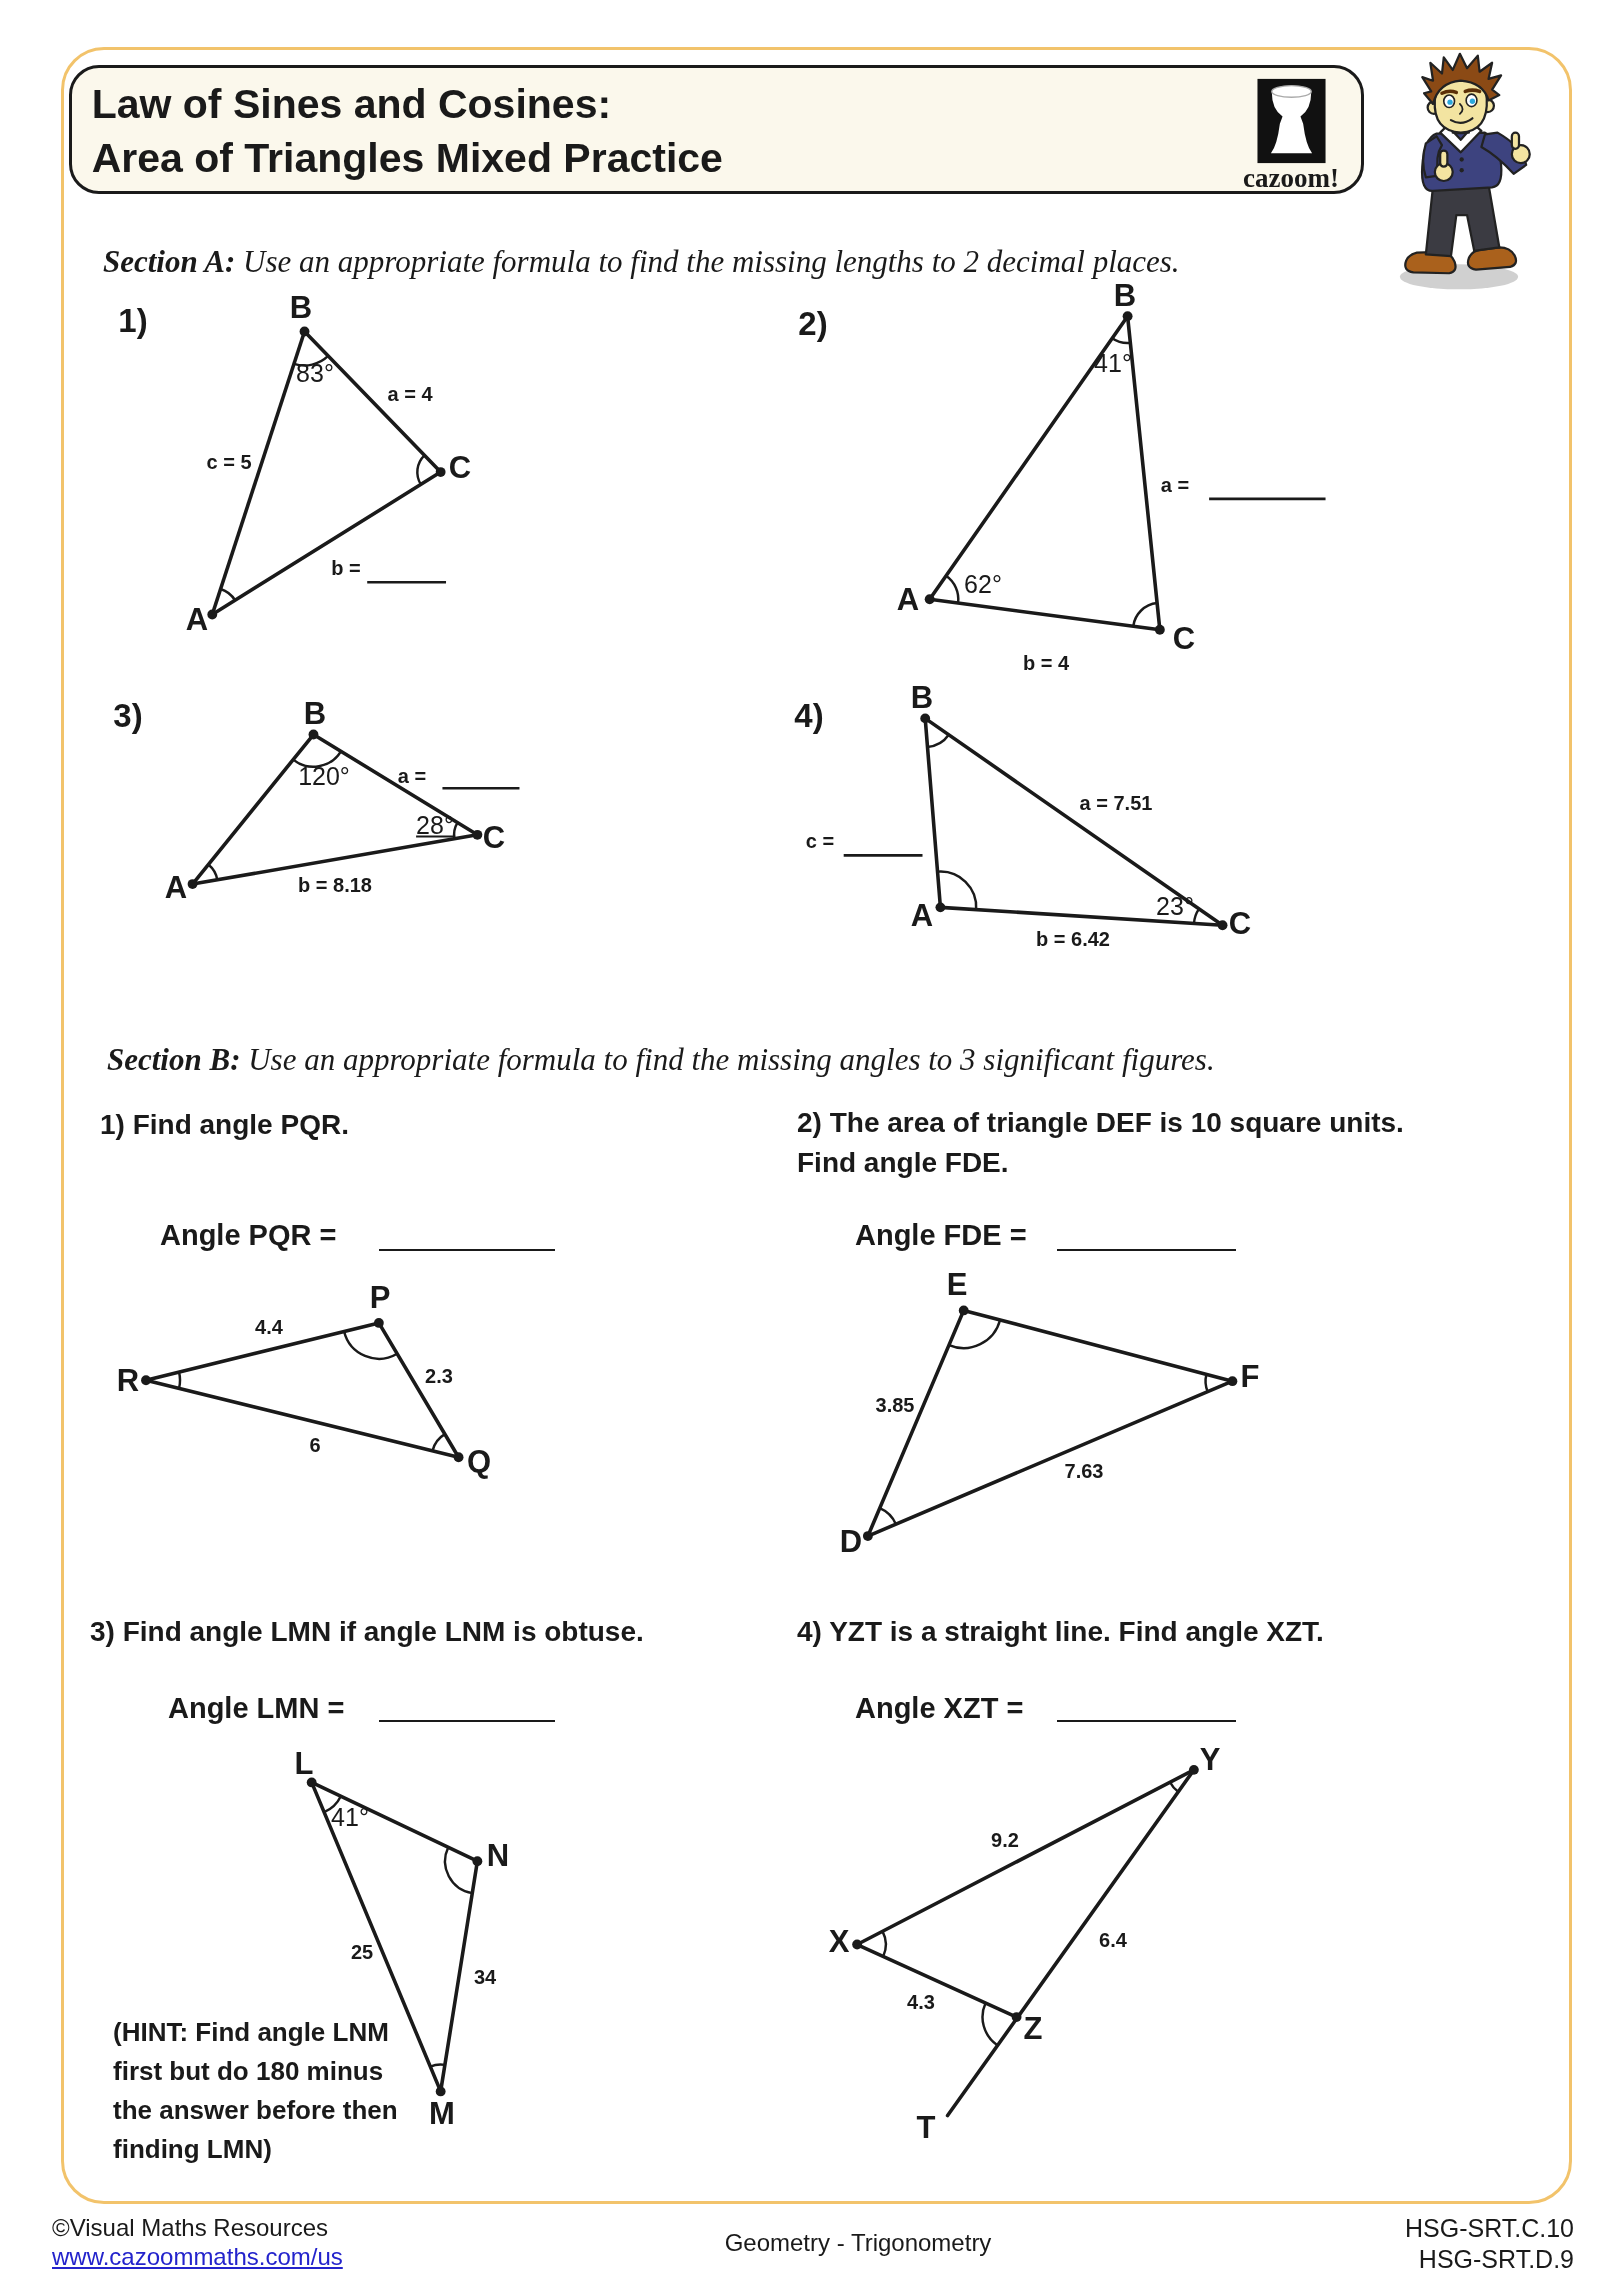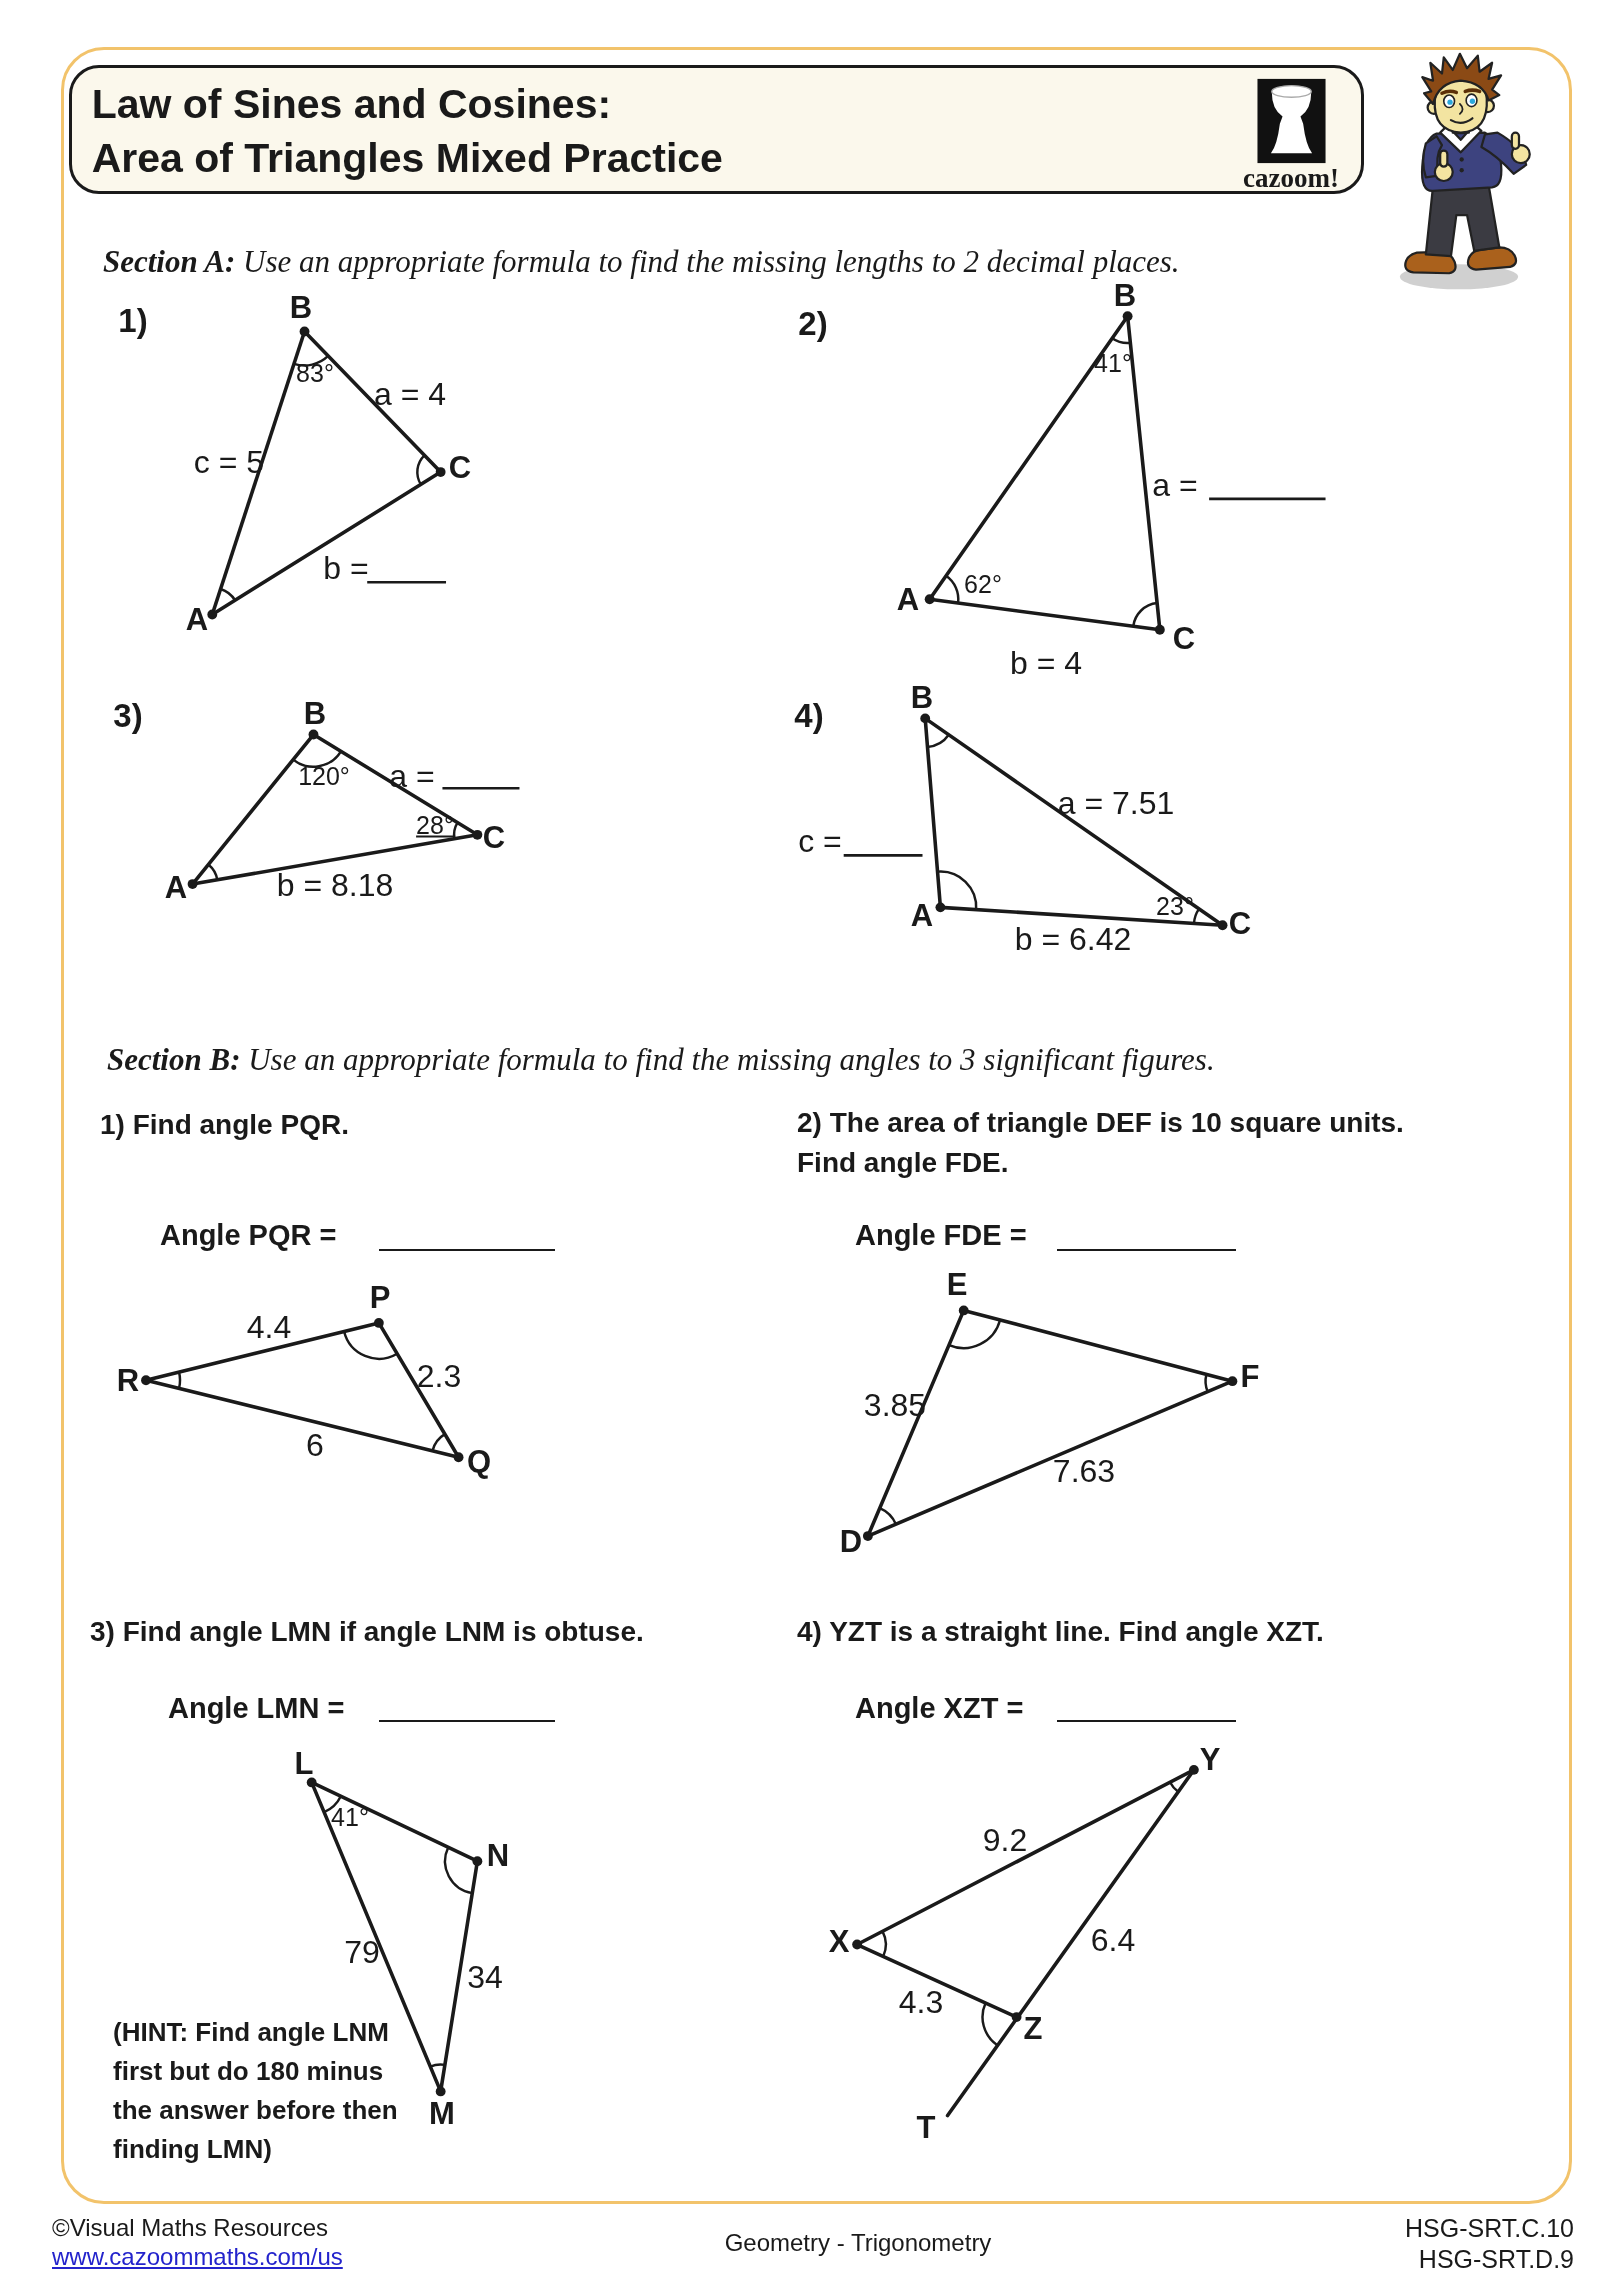--- a/index.html
+++ b/index.html
@@ -12,21 +12,21 @@
          background:#fbf8ec;border:3.6px solid #1a1a1a;border-radius:30px;box-sizing:border-box;}
   .title-line{position:absolute;left:19.7px;font-size:41px;font-weight:bold;line-height:1;white-space:nowrap;}
   .t1{top:16px;} .t2{top:70px;}
   .logo-text{position:absolute;left:1291px;top:178px;transform:translate(-50%,-50%);
          font-family:"Liberation Serif",serif;font-weight:bold;font-size:27px;white-space:nowrap;}
   #diagram-svg{position:absolute;left:0;top:0;width:1622px;height:2293px;}
   #labels{position:absolute;left:0;top:0;width:1622px;height:2293px;pointer-events:none;}
   .flabel{position:absolute;transform:translate(-50%,-50%);white-space:nowrap;}
   .fignum{font-size:33px;font-weight:bold;}
   .vlabel{font-size:31px;font-weight:bold;}
-  .slabel{font-size:32px;font-weight:normal;}
+  .slabel{font-size:20px;font-weight:bold;}
   .alabel{font-size:25px;}
   .section-heading{position:absolute;font-family:"Liberation Serif",serif;font-style:italic;
          font-size:31px;white-space:nowrap;}
   .sec-label{font-weight:bold;}
   .bprob{position:absolute;font-size:28px;font-weight:bold;line-height:1.42;}
   .nowrap{white-space:nowrap;}
   .ans-label{position:absolute;font-size:29px;font-weight:bold;white-space:nowrap;}
   .ans-line{position:absolute;height:0;border-bottom:2.7px solid #1a1a1a;}
   .hint{position:absolute;left:107px;top:2013px;width:312px;font-size:26px;font-weight:bold;line-height:1.5;margin-left:6px;}
   .tri-line{stroke:#1a1a1a;stroke-width:4;stroke-linecap:round;}
@@ -237,21 +237,21 @@
       <div class="flabel slabel" style="left: 439px; top: 1376px;">2.3</div>
       <div class="flabel slabel" style="left: 315px; top: 1445px;">6</div>
       <div class="flabel vlabel" style="left: 851px; top: 1542px;">D</div>
       <div class="flabel vlabel" style="left: 957px; top: 1285px;">E</div>
       <div class="flabel vlabel" style="left: 1250px; top: 1377px;">F</div>
       <div class="flabel slabel" style="left: 895px; top: 1405px;">3.85</div>
       <div class="flabel slabel" style="left: 1084px; top: 1471px;">7.63</div>
       <div class="flabel vlabel" style="left: 304px; top: 1764px;">L</div>
       <div class="flabel vlabel" style="left: 498px; top: 1856px;">N</div>
       <div class="flabel vlabel" style="left: 442px; top: 2114px;">M</div>
-      <div class="flabel slabel" style="left: 362px; top: 1952px;">79</div>
+      <div class="flabel slabel" style="left: 362px; top: 1952px;">25</div>
       <div class="flabel slabel" style="left: 485px; top: 1977px;">34</div>
       <div class="flabel alabel" style="left: 350px; top: 1817px;">41°</div>
       <div class="flabel vlabel" style="left: 839px; top: 1942px;">X</div>
       <div class="flabel vlabel" style="left: 1210px; top: 1760px;">Y</div>
       <div class="flabel vlabel" style="left: 1033px; top: 2029px;">Z</div>
       <div class="flabel vlabel" style="left: 926px; top: 2128px;">T</div>
       <div class="flabel slabel" style="left: 1005px; top: 1840px;">9.2</div>
       <div class="flabel slabel" style="left: 1113px; top: 1940px;">6.4</div>
       <div class="flabel slabel" style="left: 921px; top: 2002px;">4.3</div>
     </div>

